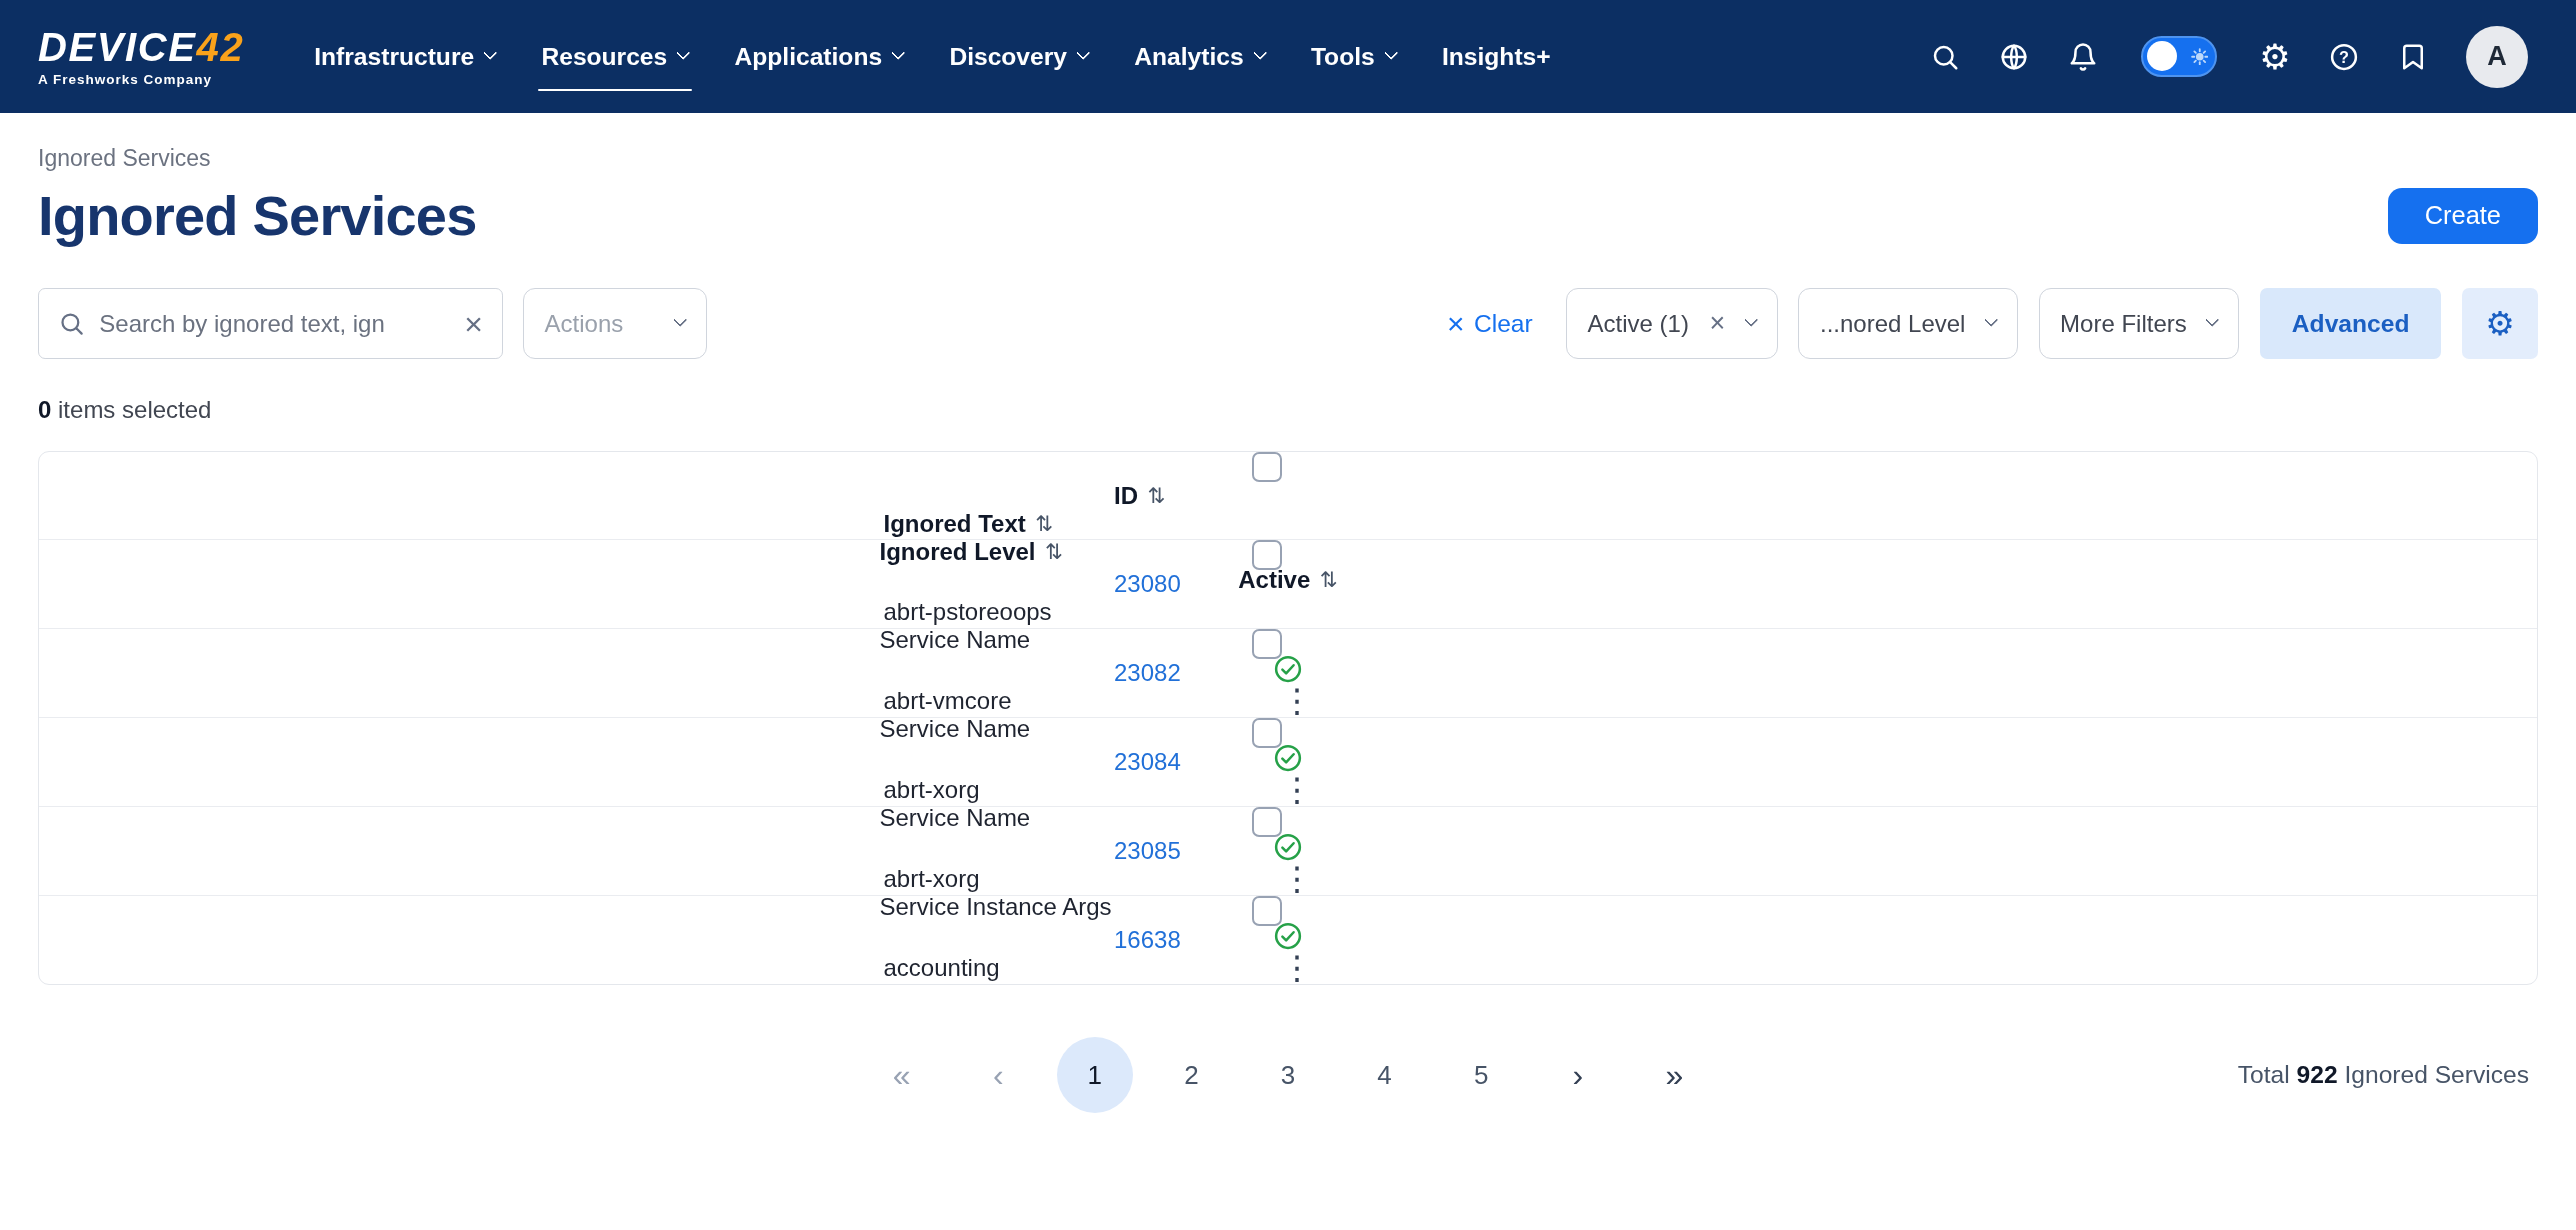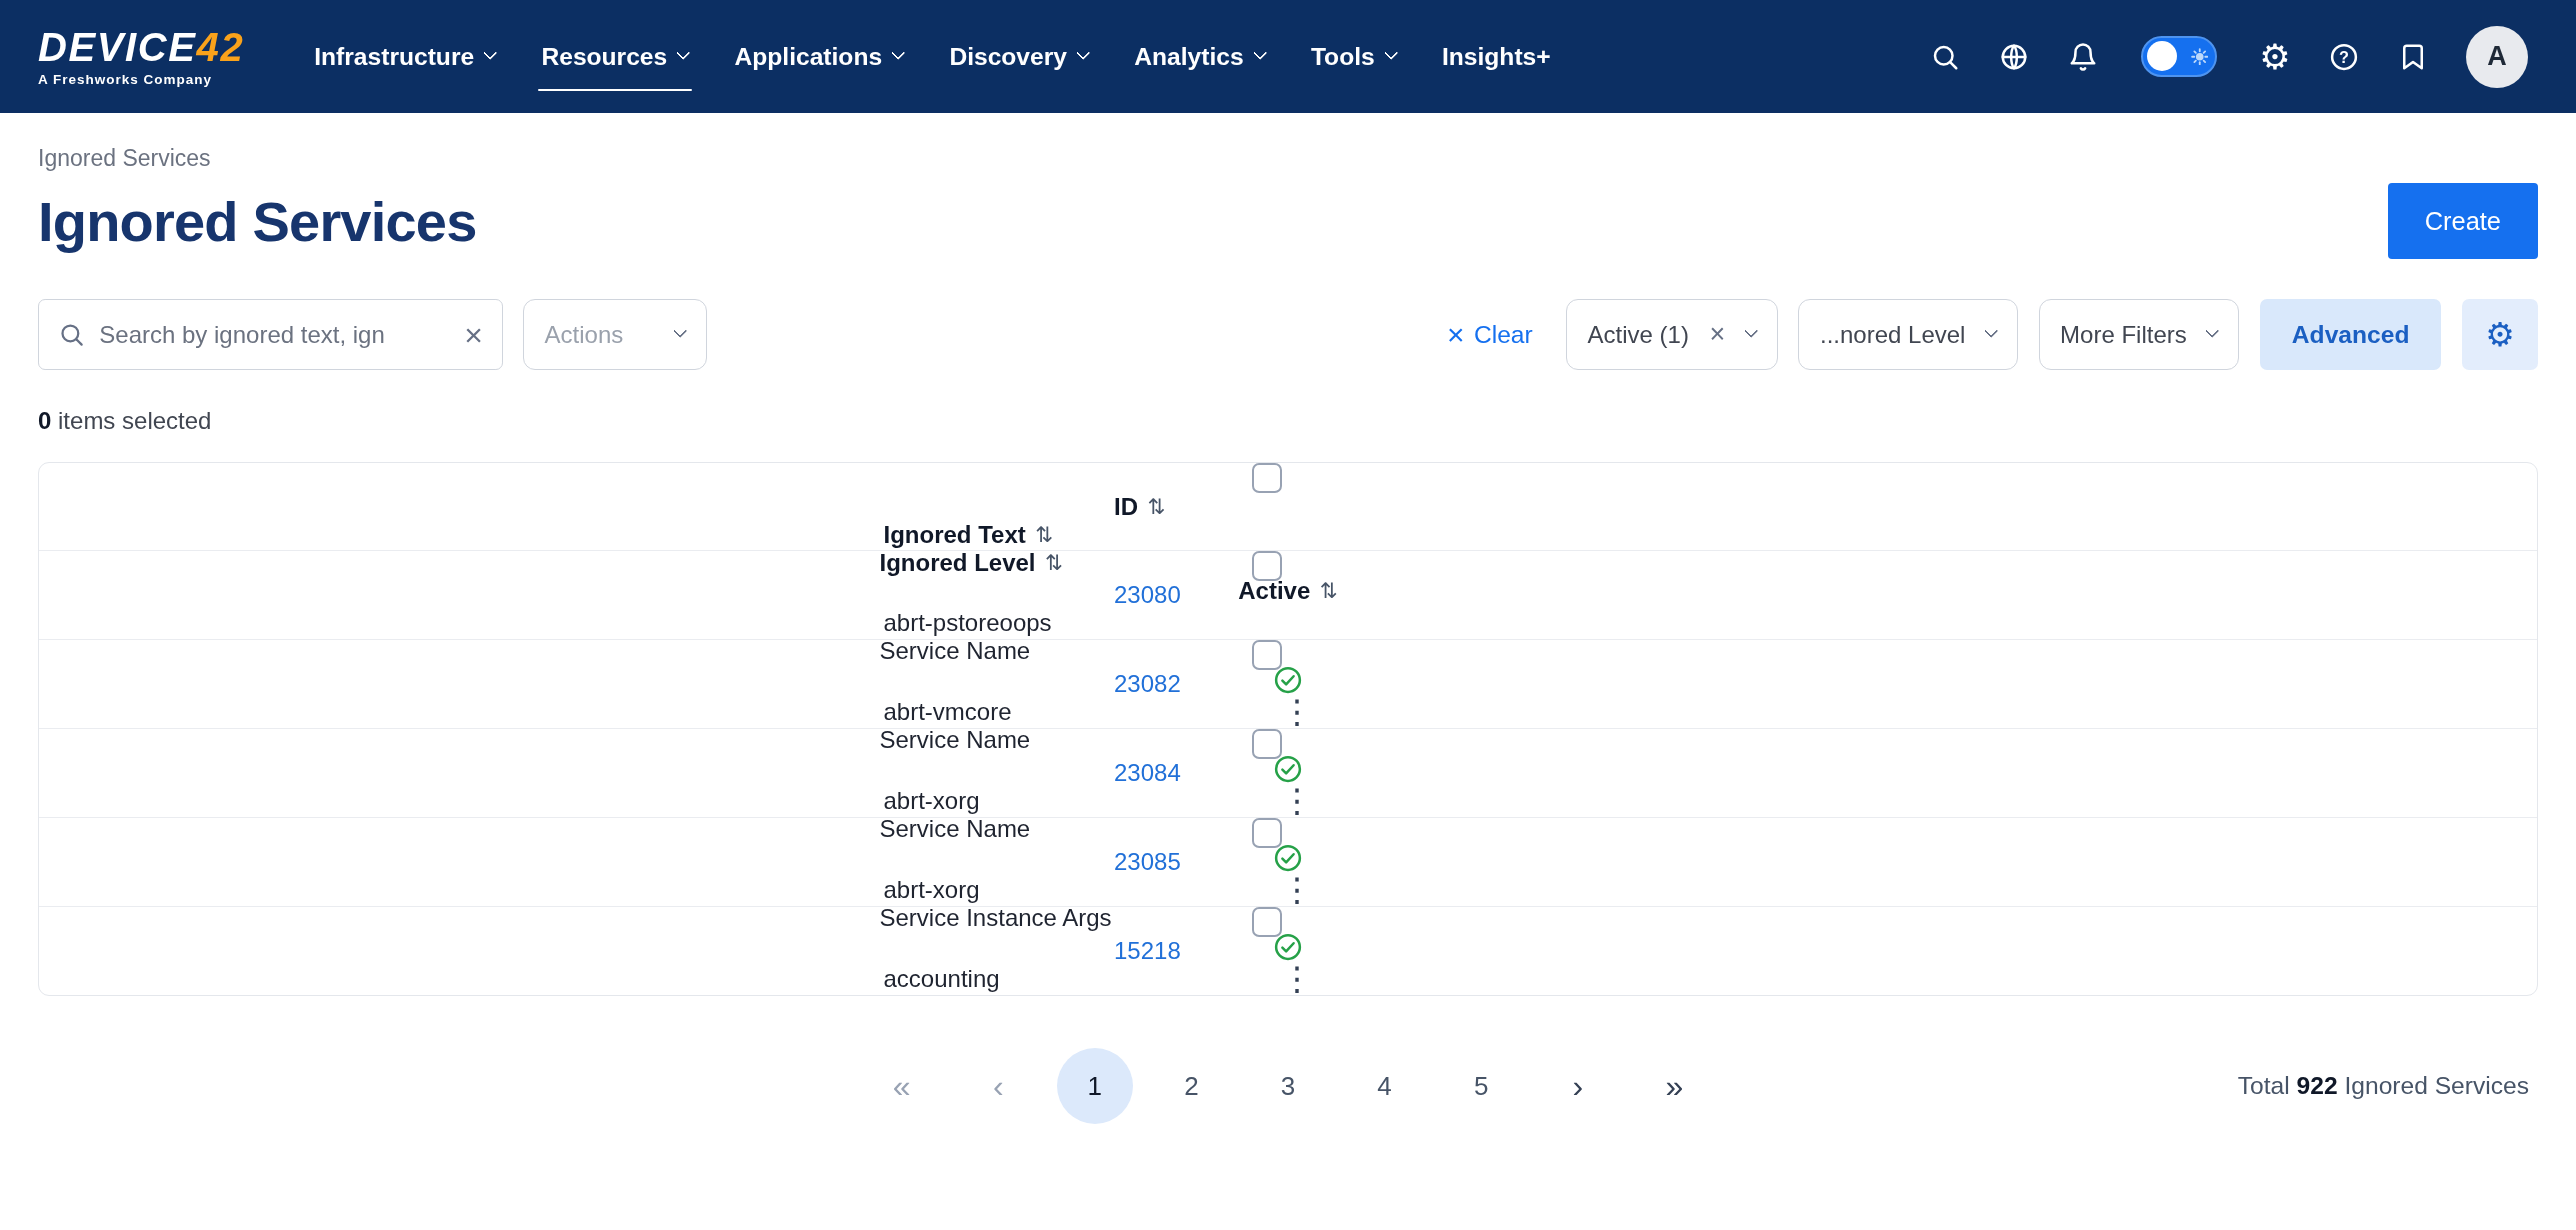--- a/index.html
+++ b/index.html
@@ -23,21 +23,21 @@
   .toggle { width:76px; height:41px; border-radius:21.4px; background:#1570ef; border:2.4px solid #4e94f0; position:relative; cursor:pointer; margin:0 4.8px; }
   .toggle-knob { position:absolute; left:4px; top:3.2px; width:30px; height:30px; border-radius:50%; background:#ffffff; }
   .toggle-sun { position:absolute; right:7.1px; top:9.5px; width:17.5px; height:17.5px; color:#bcd8fb; }
   .avatar { width:62px; height:62px; border-radius:50%; background:#e8eaee; color:#1f2937; font-size:27px; font-weight:700; display:flex; align-items:center; justify-content:center; cursor:pointer; }
 
   
   .content { padding:0 38px; }
   .breadcrumb { margin-top:32px; font-size:23px; color:#6b7280; }
   .title-row { display:flex; align-items:center; justify-content:space-between; margin-top:11px; }
   .page-title { font-size:56px; font-weight:800; color:#17356d; letter-spacing:-0.8px; }
-  .btn-create { height:76px; padding:0 37px; background:#1570ef; color:#ffffff; font-size:25.4px; font-weight:500; border:none; border-radius:4px; cursor:pointer; font-family:inherit; }
+  .btn-create { height:56px; padding:0 37px; background:#1570ef; color:#ffffff; font-size:25.4px; font-weight:500; border:none; border-radius:14px; cursor:pointer; font-family:inherit; }
 
   
   .toolbar { margin-top:40px; display:flex; align-items:center; justify-content:space-between; }
   .toolbar-left { display:flex; align-items:flex-start; gap:20px; }
   .search-box { width:465px; height:71px; border:1.6px solid #d0d5dd; border-radius:7.1px; display:flex; align-items:center; padding:0 19px; gap:14.3px; background:#fff; }
   .search-box svg { width:27px; height:27px; color:#667085; flex:0 0 auto; }
   .search-box input { flex:1; min-width:0; border:none; outline:none; font-size:24px; font-family:inherit; color:#1f2430; background:transparent; }
   .search-box input::placeholder { color:#6b7280; }
   .x-glyph { font-size:32px; line-height:1; color:#667085; cursor:pointer; }
   .dd { height:71px; border:1.6px solid #d0d5dd; border-radius:12px; background:#fff; display:flex; align-items:center; gap:20.6px; padding:0 20.6px; font-size:24px; color:#414651; cursor:pointer; }
@@ -349,21 +349,21 @@
       <div class="col actions">
           <span class="kebab">⋮</span>
         </div>
     </div>
 
     <div class="trow">
       <div class="col check">
           <div class="checkbox"></div>
         </div>
       <div class="col id">
-          <a class="link">15218</a>
+          <a class="link">16638</a>
         </div>
       <div class="col text">
           <span class="cell">accounting</span>
         </div>
       <div class="col level">
           <span class="cell">Service Name</span>
         </div>
       <div class="col active">
         <svg class="check-icon" viewBox="0 0 24 24" fill="none" stroke="currentColor" stroke-width="2" stroke-linecap="round" stroke-linejoin="round">
             <circle cx="12" cy="12" r="9.5"></circle>

